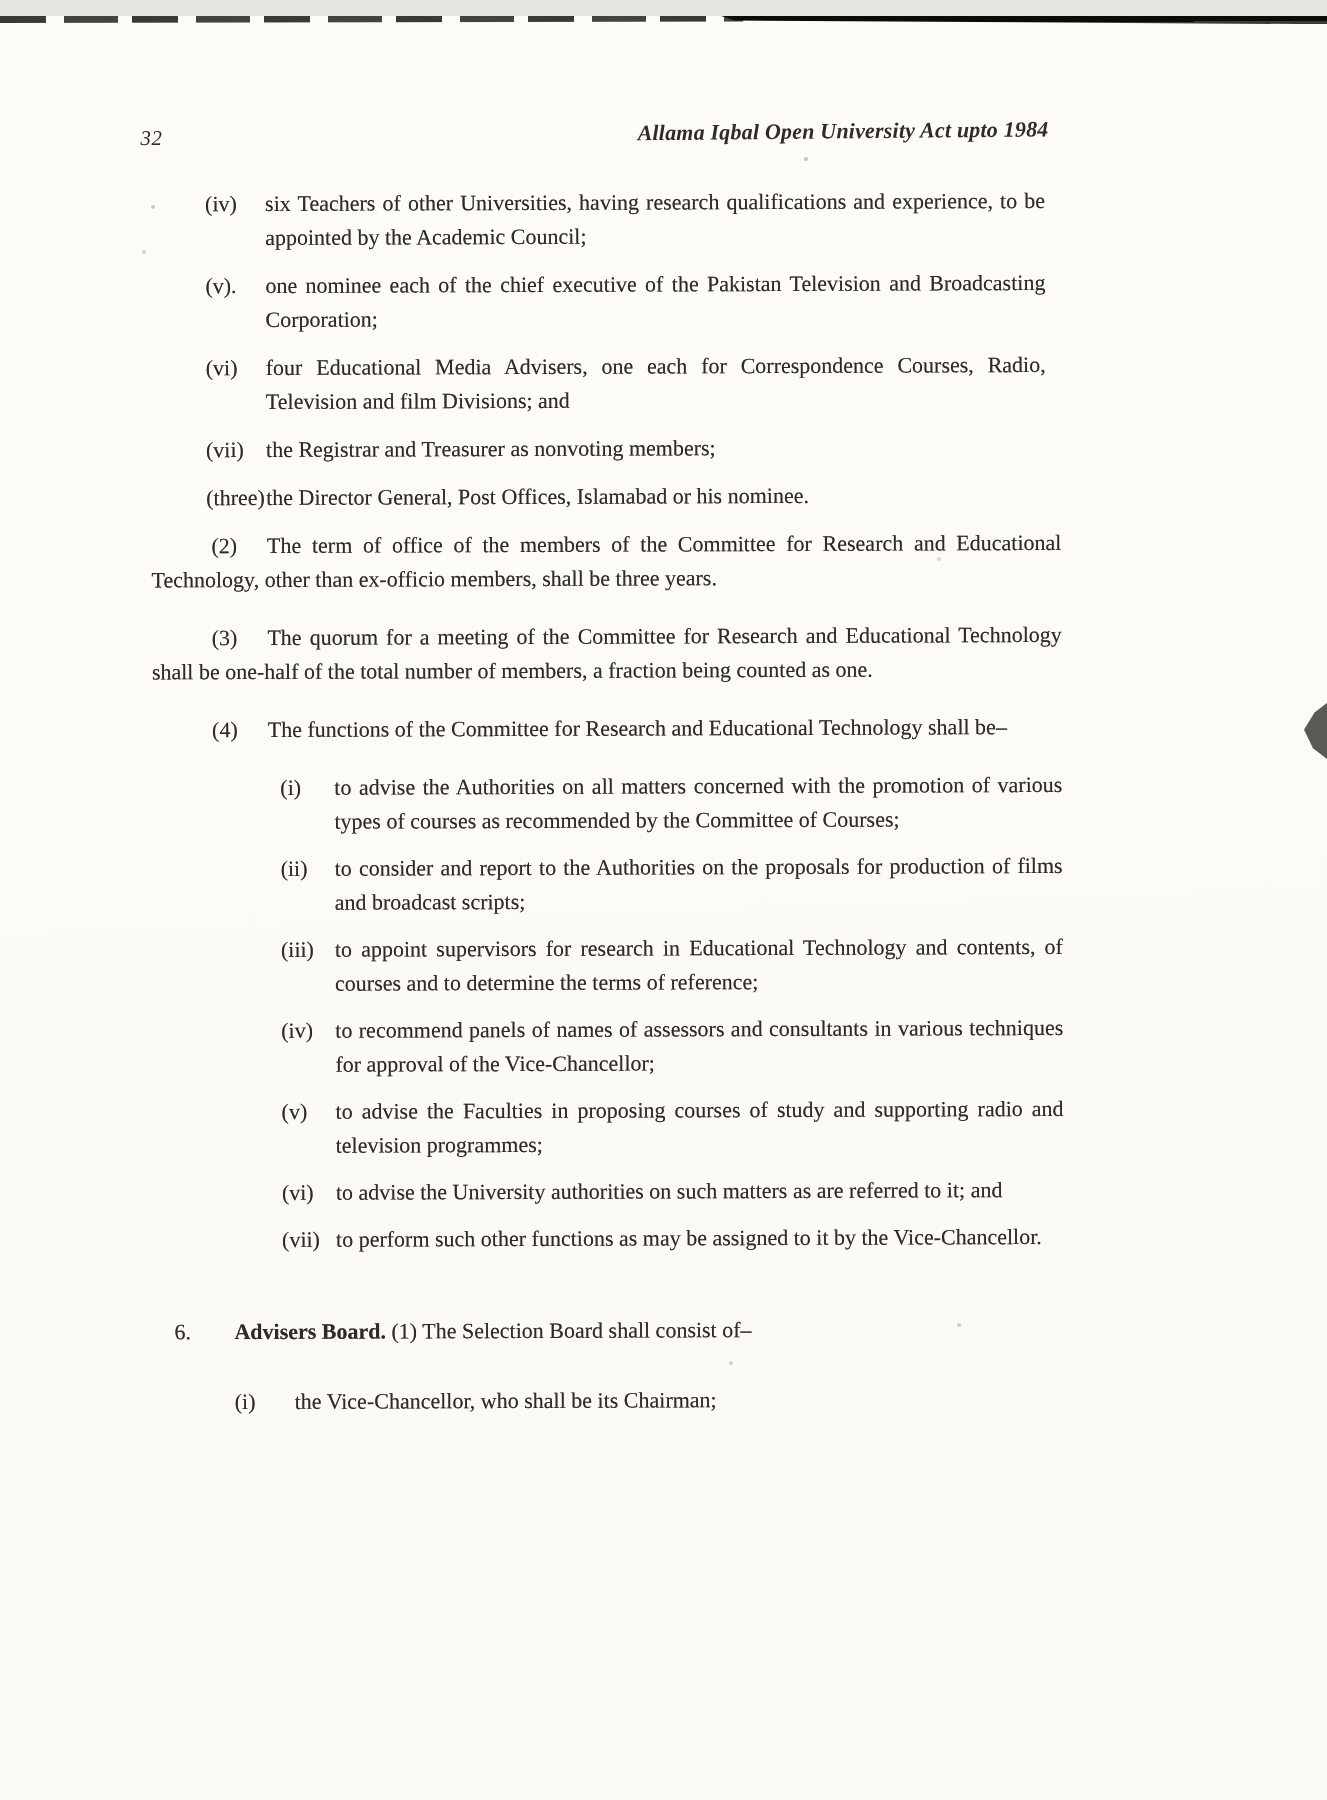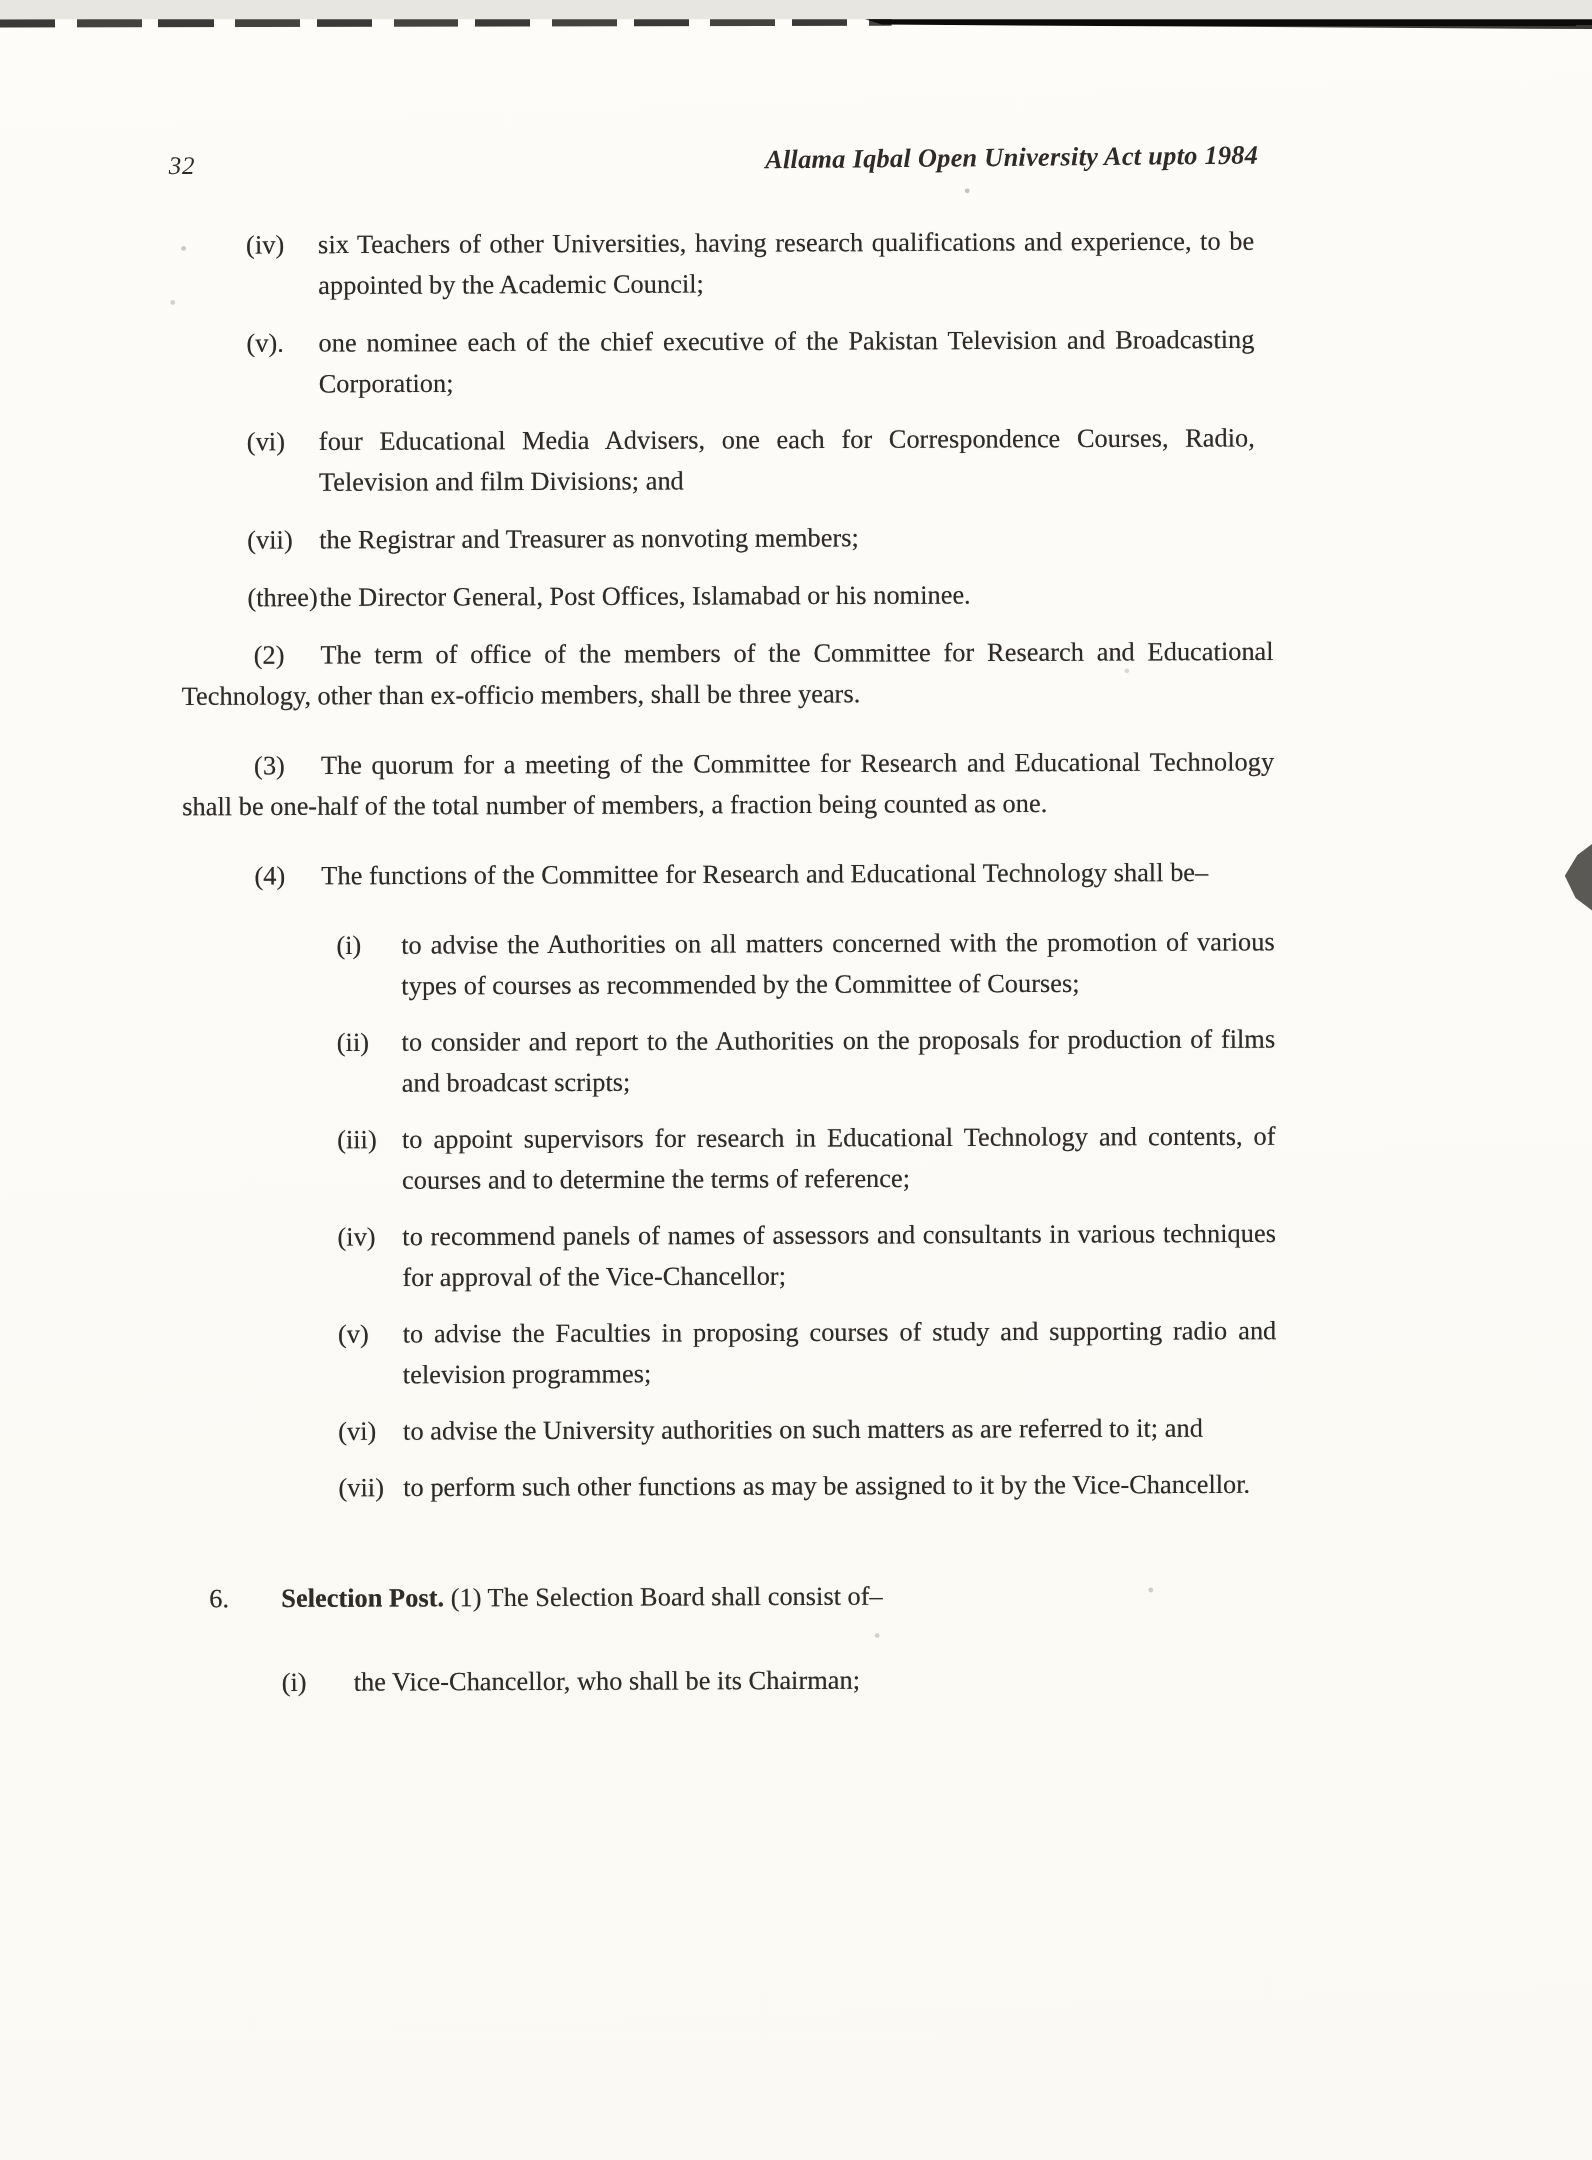--- a/index.html
+++ b/index.html
@@ -151,21 +151,21 @@
         <span class="txt">to advise the University authorities on such matters as are referred to it; and</span>
       </div>
       <div class="li">
         <span class="lbl">(vii)</span>
         <span class="txt">to perform such other functions as may be assigned to it by the Vice-Chancellor.</span>
       </div>
     </div>
 
     <div class="section">
       <span class="sec-num">6.</span>
-      <span class="txt"><span class="sec-title">Selection Post.</span> <span>(1) The Selection Board shall consist of–</span></span>
+      <span class="txt"><span class="sec-title">Advisers Board.</span> <span>(1) The Selection Board shall consist of–</span></span>
     </div>
 
     <div class="subitems">
       <div class="li">
         <span class="lbl">(i)</span>
         <span class="txt">the Vice-Chancellor, who shall be its Chairman;</span>
       </div>
     </div>
 
   </main>

